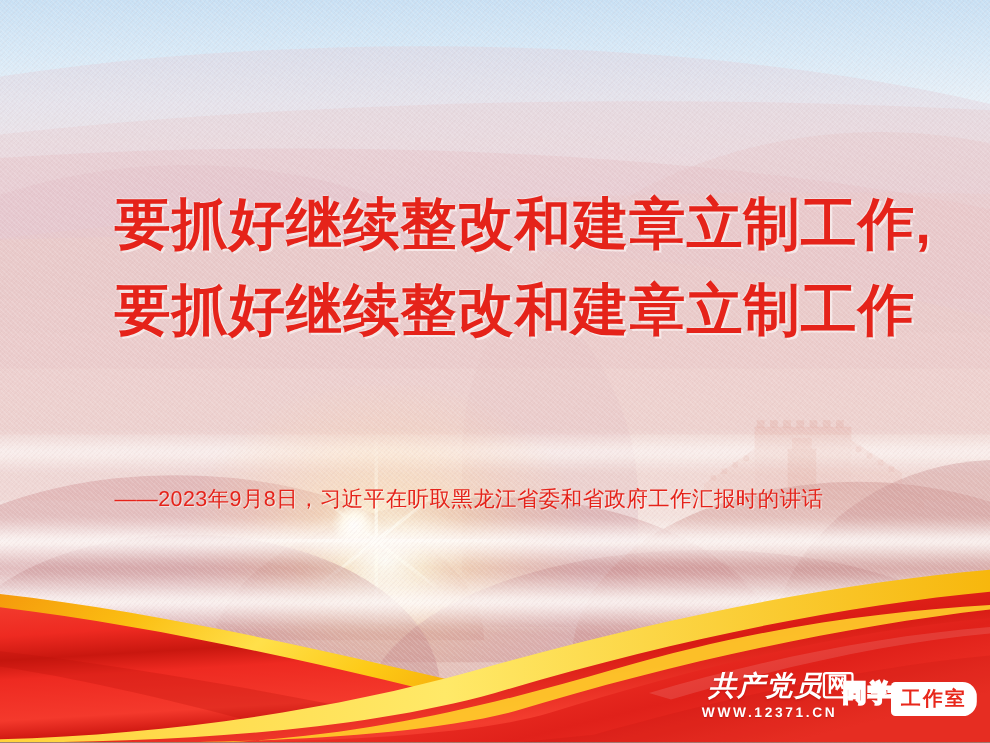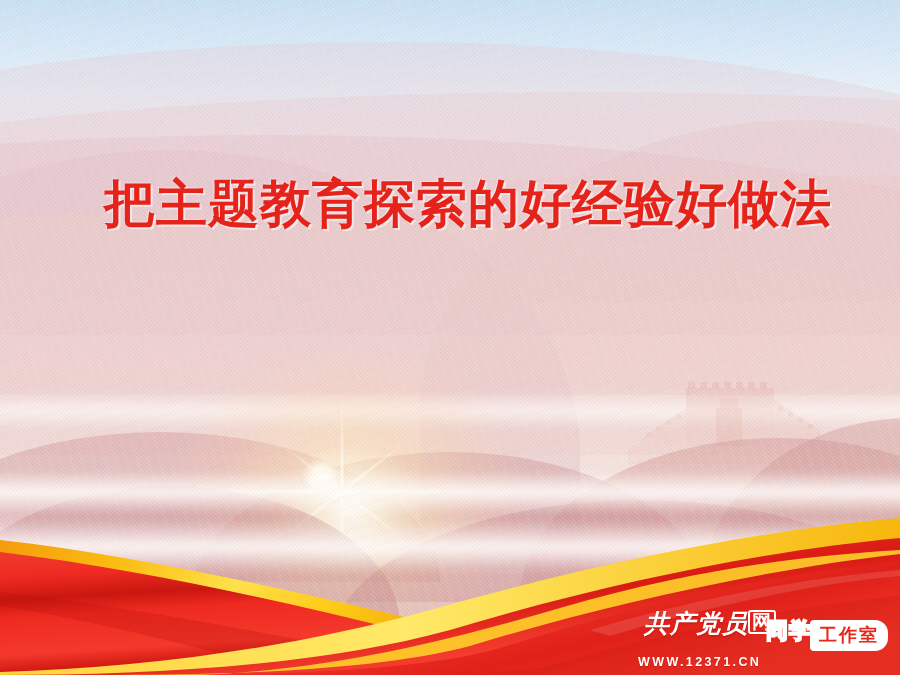--- a/index.html
+++ b/index.html
@@ -181,21 +181,21 @@
     line-height: 20px;
     vertical-align: 4px;
     text-shadow: none;
   }
   .brand-url {
     font-family: "Liberation Sans", sans-serif;
     font-weight: 700;
     font-size: 12.5px;
     color: #ffffff;
     letter-spacing: 2.4px;
-    margin-top: 16px;
+    margin-top: 2px;
     margin-left: 10px;
     white-space: nowrap;
     text-shadow: 0 1px 1px rgba(150,0,0,.4);
   }
   .logo-right { position: absolute; left: 138px; top: 2px; display: flex; align-items: center; }
   .studio-out {
     font-size: 22px;
     font-weight: 700;
     color: transparent;
     -webkit-text-stroke: 2px #ffffff;
@@ -269,23 +269,25 @@
   <div class="sun-core"></div>
 
   <div class="mid m5"></div>
   <div class="mid m6"></div>
   <div class="fog f1"></div>
   <div class="fog f2"></div>
 
   <div class="grain"></div>
 
   <div class="quote">
-    <span class="ln">把主题教育探索的好经验好做法</span>
+    <span class="ln">要抓好继续整改和建章立制工作,</span>
+    <span class="ln">要抓好继续整改和建章立制工作</span>
   </div>
 
+  <div class="attrib">——2023年9月8日，习近平在听取黑龙江省委和省政府工作汇报时的讲话</div>
 
   <div class="footer">
     <svg viewBox="0 0 900 175" width="900" height="175" preserveAspectRatio="none" aria-hidden="true">
       <defs>
         <linearGradient id="goldA" x1="0" y1="0" x2="1" y2="0.3">
           <stop offset="0" stop-color="#f59a0c"></stop>
           <stop offset=".28" stop-color="#fbbe12"></stop>
           <stop offset=".55" stop-color="#ffe04a"></stop>
           <stop offset=".8" stop-color="#fdc915"></stop>
           <stop offset="1" stop-color="#f6ad0b"></stop>

